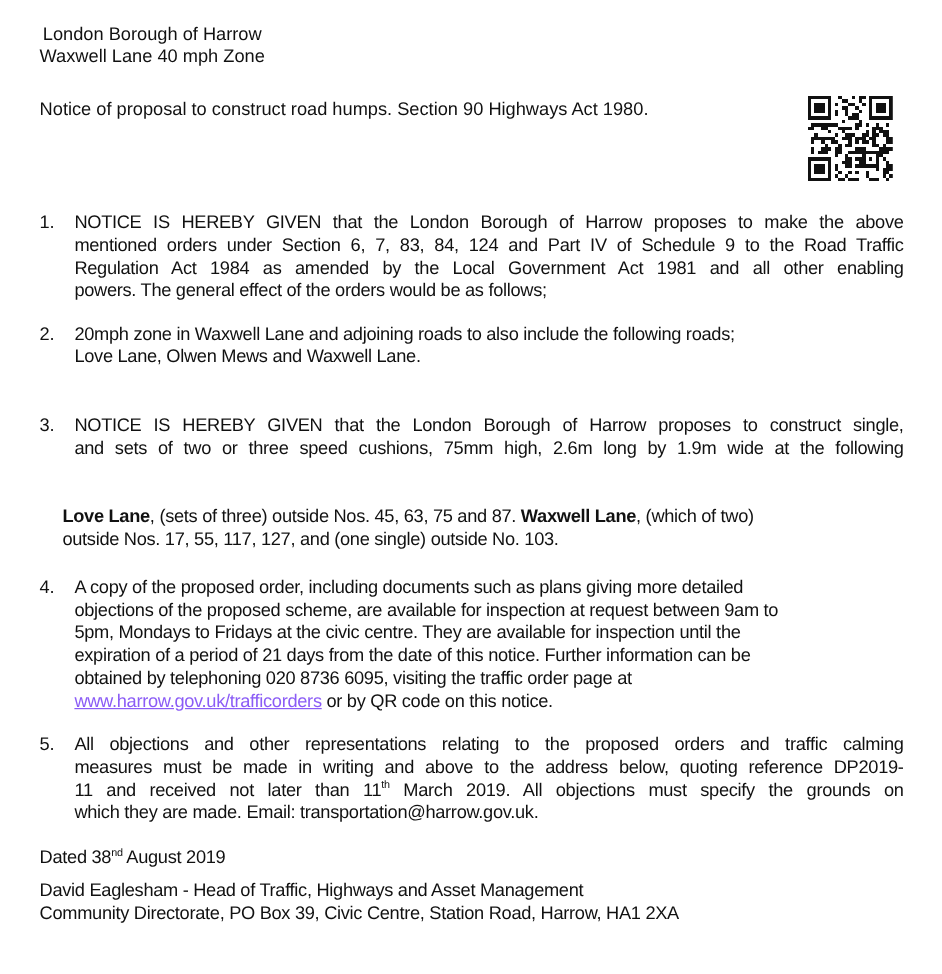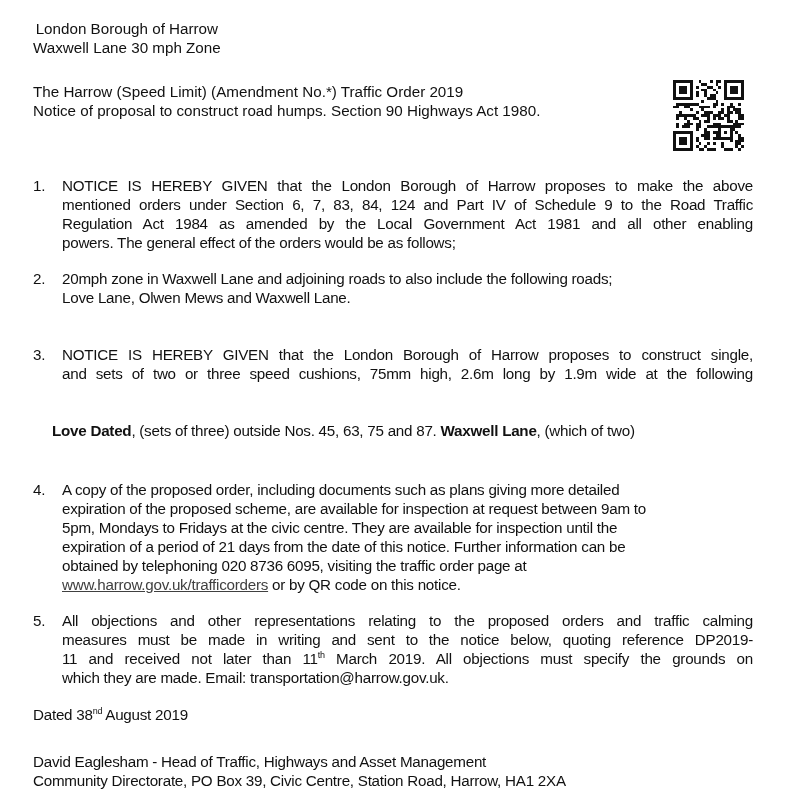--- a/index.html
+++ b/index.html
@@ -24,32 +24,31 @@
   .u { text-decoration: underline; }
   sup { font-size: 9px; line-height: 0; vertical-align: 6px; }
 
   #item1 { top: 176px; }
   #item2 { top: 269px; }
   #item3 { top: 345px; }
   #locs  { left: 52px; top: 421px; width: 700px; }
   #item4 { top: 480px; }
   #item5 { top: 611px; }
   .dated { left: 33px; top: 705px; }
-  .sig   { left: 33px; top: 752px; }
+  .sig   { left: 33px; top: 733px; }
 </style>
 </head>
 <body>
 
 <div class="abs header">
   <div class="line">London Borough of Harrow</div>
-  <div class="line">Waxwell Lane 30 mph Zone</div>
+  <div class="line">Waxwell Lane 40 mph Zone</div>
 </div>
 
 <div class="abs title-block">
-  <div class="line">The Harrow (Speed Limit) (Amendment No.*) Traffic Order 2019</div>
   <div class="line">Notice of proposal to construct road humps. Section 90 Highways Act 1980.</div>
 </div>
 
 <div class="abs qr">
   <svg viewBox="0 0 25 25" shape-rendering="crispEdges" id="qr-svg">
       <rect x="9" y="0" width="1" height="1" fill="#111"></rect>
       <rect x="13" y="0" width="1" height="1" fill="#111"></rect>
       <rect x="15" y="0" width="1" height="1" fill="#111"></rect>
       <rect x="16" y="0" width="1" height="1" fill="#111"></rect>
       <rect x="10" y="1" width="1" height="1" fill="#111"></rect>
@@ -268,43 +267,44 @@
 <div class="item cond" id="item3">
   <span class="num">3.</span>
   <div class="body">
     <div class="just">NOTICE IS HEREBY GIVEN that the London Borough of Harrow proposes to construct single,</div>
     <div class="just">and sets of two or three speed cushions, 75mm high, 2.6m long by 1.9m wide at the following</div>
   </div>
 </div>
 
 <div class="item cond" id="locs">
   <div class="line">
-    <span class="b">Love Dated</span><span>, (sets of three) outside Nos. 45, 63, 75 and 87. </span><span class="b">Waxwell Lane</span><span>, (which of two)</span>
-  </div>
+    <span class="b">Love Lane</span><span>, (sets of three) outside Nos. 45, 63, 75 and 87. </span><span class="b">Waxwell Lane</span><span>, (which of two)</span>
+  </div>
+  <div class="line">outside Nos. 17, 55, 117, 127, and (one single) outside No. 103.</div>
 </div>
 
 <div class="item cond" id="item4">
   <span class="num">4.</span>
   <div class="body">
     <div class="line">A copy of the proposed order, including documents such as plans giving more detailed</div>
-    <div class="line">expiration of the proposed scheme, are available for inspection at request between 9am to</div>
+    <div class="line">objections of the proposed scheme, are available for inspection at request between 9am to</div>
     <div class="line">5pm, Mondays to Fridays at the civic centre.  They are available for inspection until the</div>
     <div class="line">expiration of a period of 21 days from the date of this notice. Further information can be</div>
     <div class="line">obtained by telephoning 020 8736 6095, visiting the traffic order page at</div>
     <div class="line">
-      <a class="u" style="color:#404040;">www.harrow.gov.uk/trafficorders</a><span> or by QR code on this notice.</span>
+      <a class="u" style="color:#8b5cf6;">www.harrow.gov.uk/trafficorders</a><span> or by QR code on this notice.</span>
     </div>
   </div>
 </div>
 
 <div class="item cond" id="item5">
   <span class="num">5.</span>
   <div class="body">
     <div class="just">All objections and other representations relating to the proposed orders and traffic calming</div>
-    <div class="just">measures must be made in writing and sent to the notice below, quoting reference DP2019-</div>
+    <div class="just">measures must be made in writing and above to the address below, quoting reference DP2019-</div>
     <div class="just">
       <span>11 and received not later than 11</span><sup>th</sup><span> March 2019.  All objections must specify the grounds on</span>
     </div>
     <div class="line">which they are made. Email: transportation@harrow.gov.uk.</div>
   </div>
 </div>
 
 <div class="abs dated cond">
   <span>Dated 38</span><sup>nd</sup><span> August 2019</span>
 </div>

